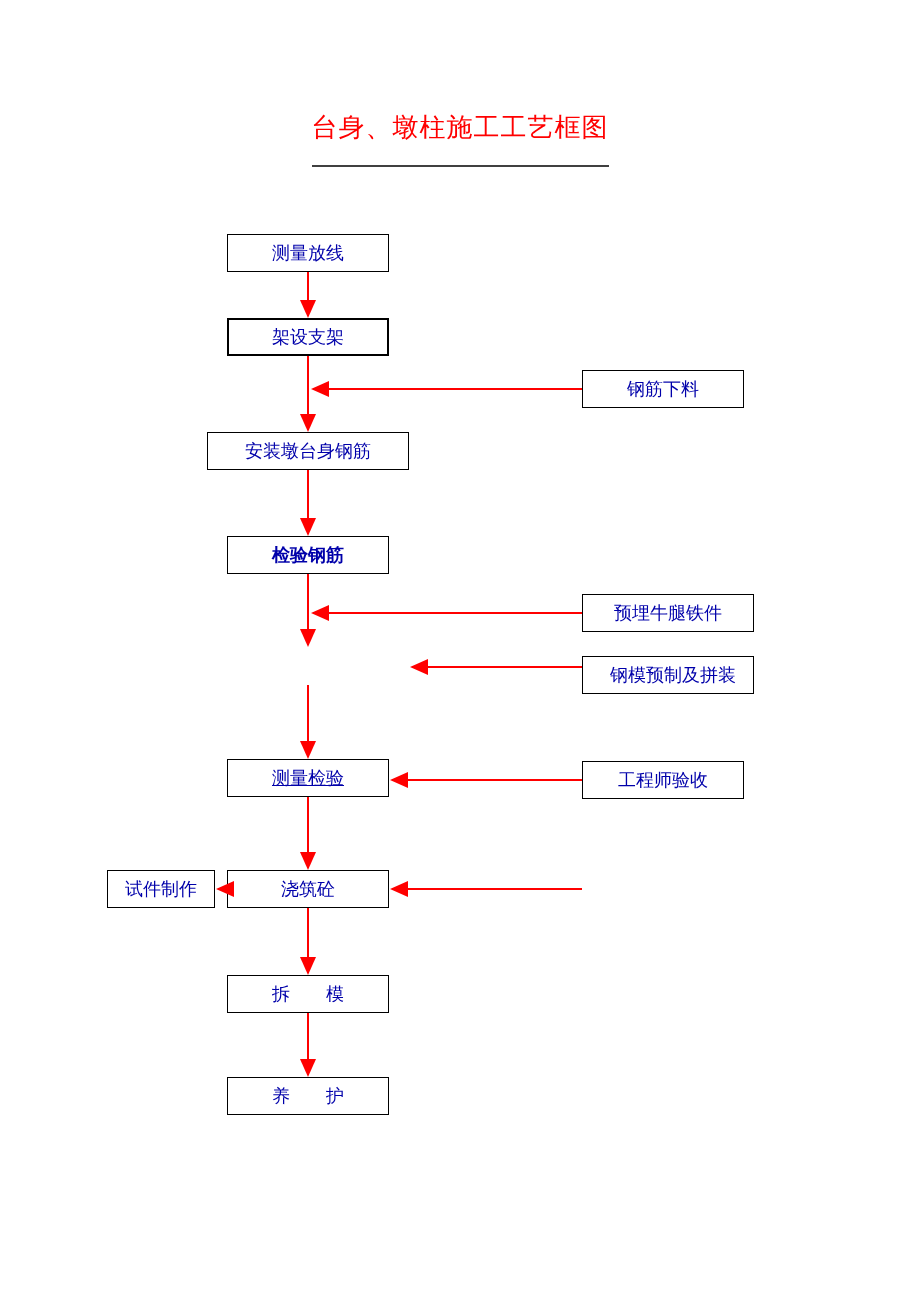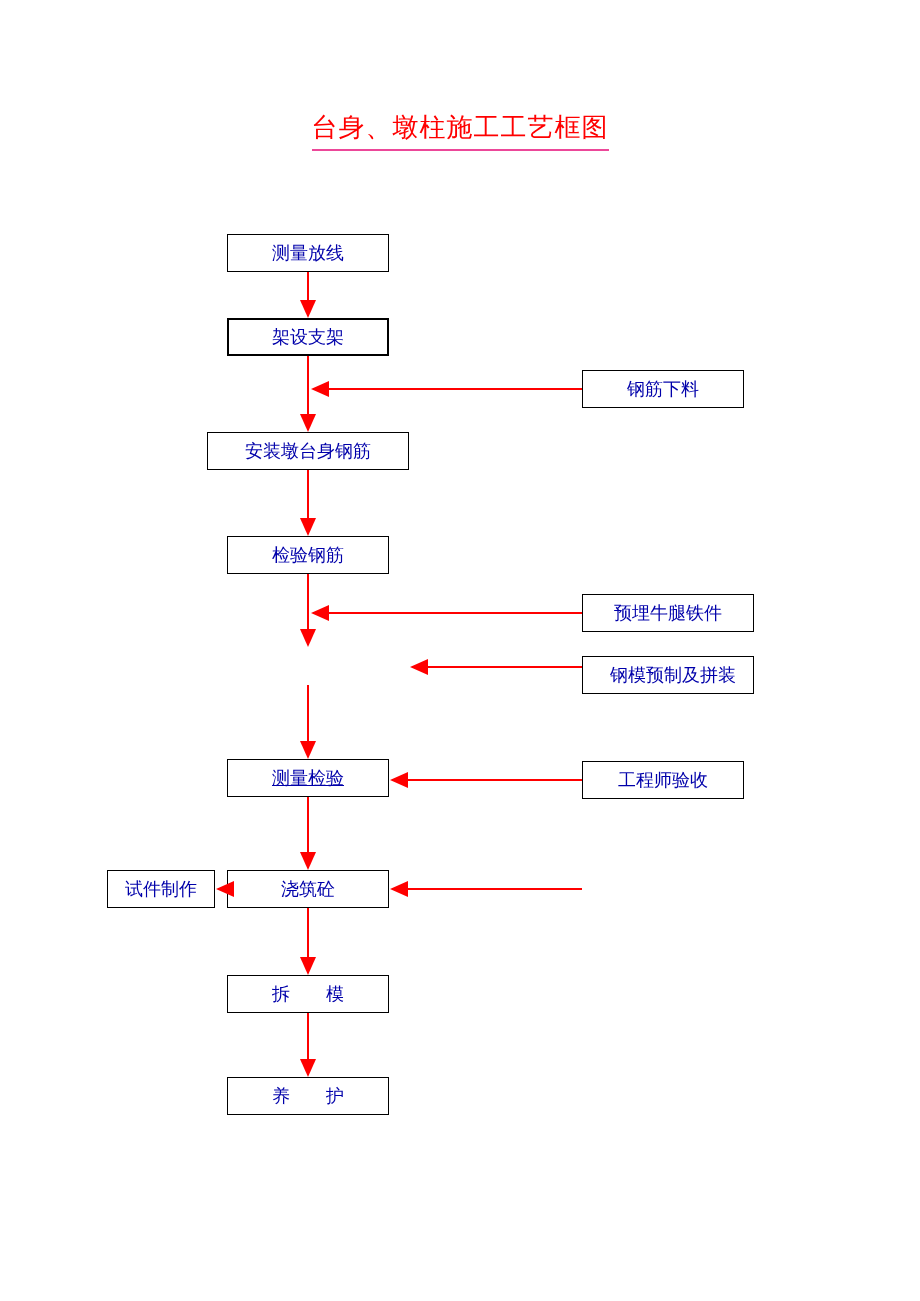--- a/index.html
+++ b/index.html
@@ -15,22 +15,22 @@
       top: 110px;
       left: 0;
       right: 0;
       text-align: center;
       color: #ff0000;
       font-size: 26px;
       letter-spacing: 1px;
     }
     .title-underline {
       display: inline-block;
-      border-bottom: 2px solid #ec4899;
-      padding-bottom: 4px;
+      border-bottom: 2px solid #404040;
+      padding-bottom: 20px;
     }
     .canvas {
       position: absolute;
       top: 12px;
       left: 0;
       width: 784px;
       height: 1301px;
       margin-left: 12px;
     }
     .box {
@@ -69,21 +69,21 @@
 
 <div class="title">
   <span class="title-underline">台身、墩柱施工工艺框图</span>
 </div>
 
 <div class="canvas">
 
   <div class="box" style="left:215px; top:222px; width:162px; height:38px;">测量放线</div>
   <div class="box thick" style="left:215px; top:306px; width:162px; height:38px;">架设支架</div>
   <div class="box" style="left:195px; top:420px; width:202px; height:38px;">安装墩台身钢筋</div>
-  <div class="box" style="left:215px; top:524px; width:162px; height:38px;">检验钢筋</div>
+  <div class="box" style="left:215px; top:524px; width:162px; height:38px;font-weight:bold;">检验钢筋</div>
   <div class="box" style="left:215px; top:747px; width:162px; height:38px;text-decoration:underline;">测量检验</div>
   <div class="box" style="left:215px; top:858px; width:162px; height:38px;">浇筑砼</div>
   <div class="box" style="left:215px; top:963px; width:162px; height:38px;">拆　　模</div>
   <div class="box" style="left:215px; top:1065px; width:162px; height:38px;">养　　护</div>
 
   <div class="box" style="left:570px; top:582px; width:172px; height:38px;">预埋牛腿铁件</div>
   <div class="box" style="left:570px; top:358px; width:162px; height:38px;">钢筋下料</div>
   <div class="box" style="left:570px; top:644px; width:172px; height:38px;padding-left:16px;">钢模预制及拼装</div>
   <div class="box" style="left:570px; top:749px; width:162px; height:38px;">工程师验收</div>
 

